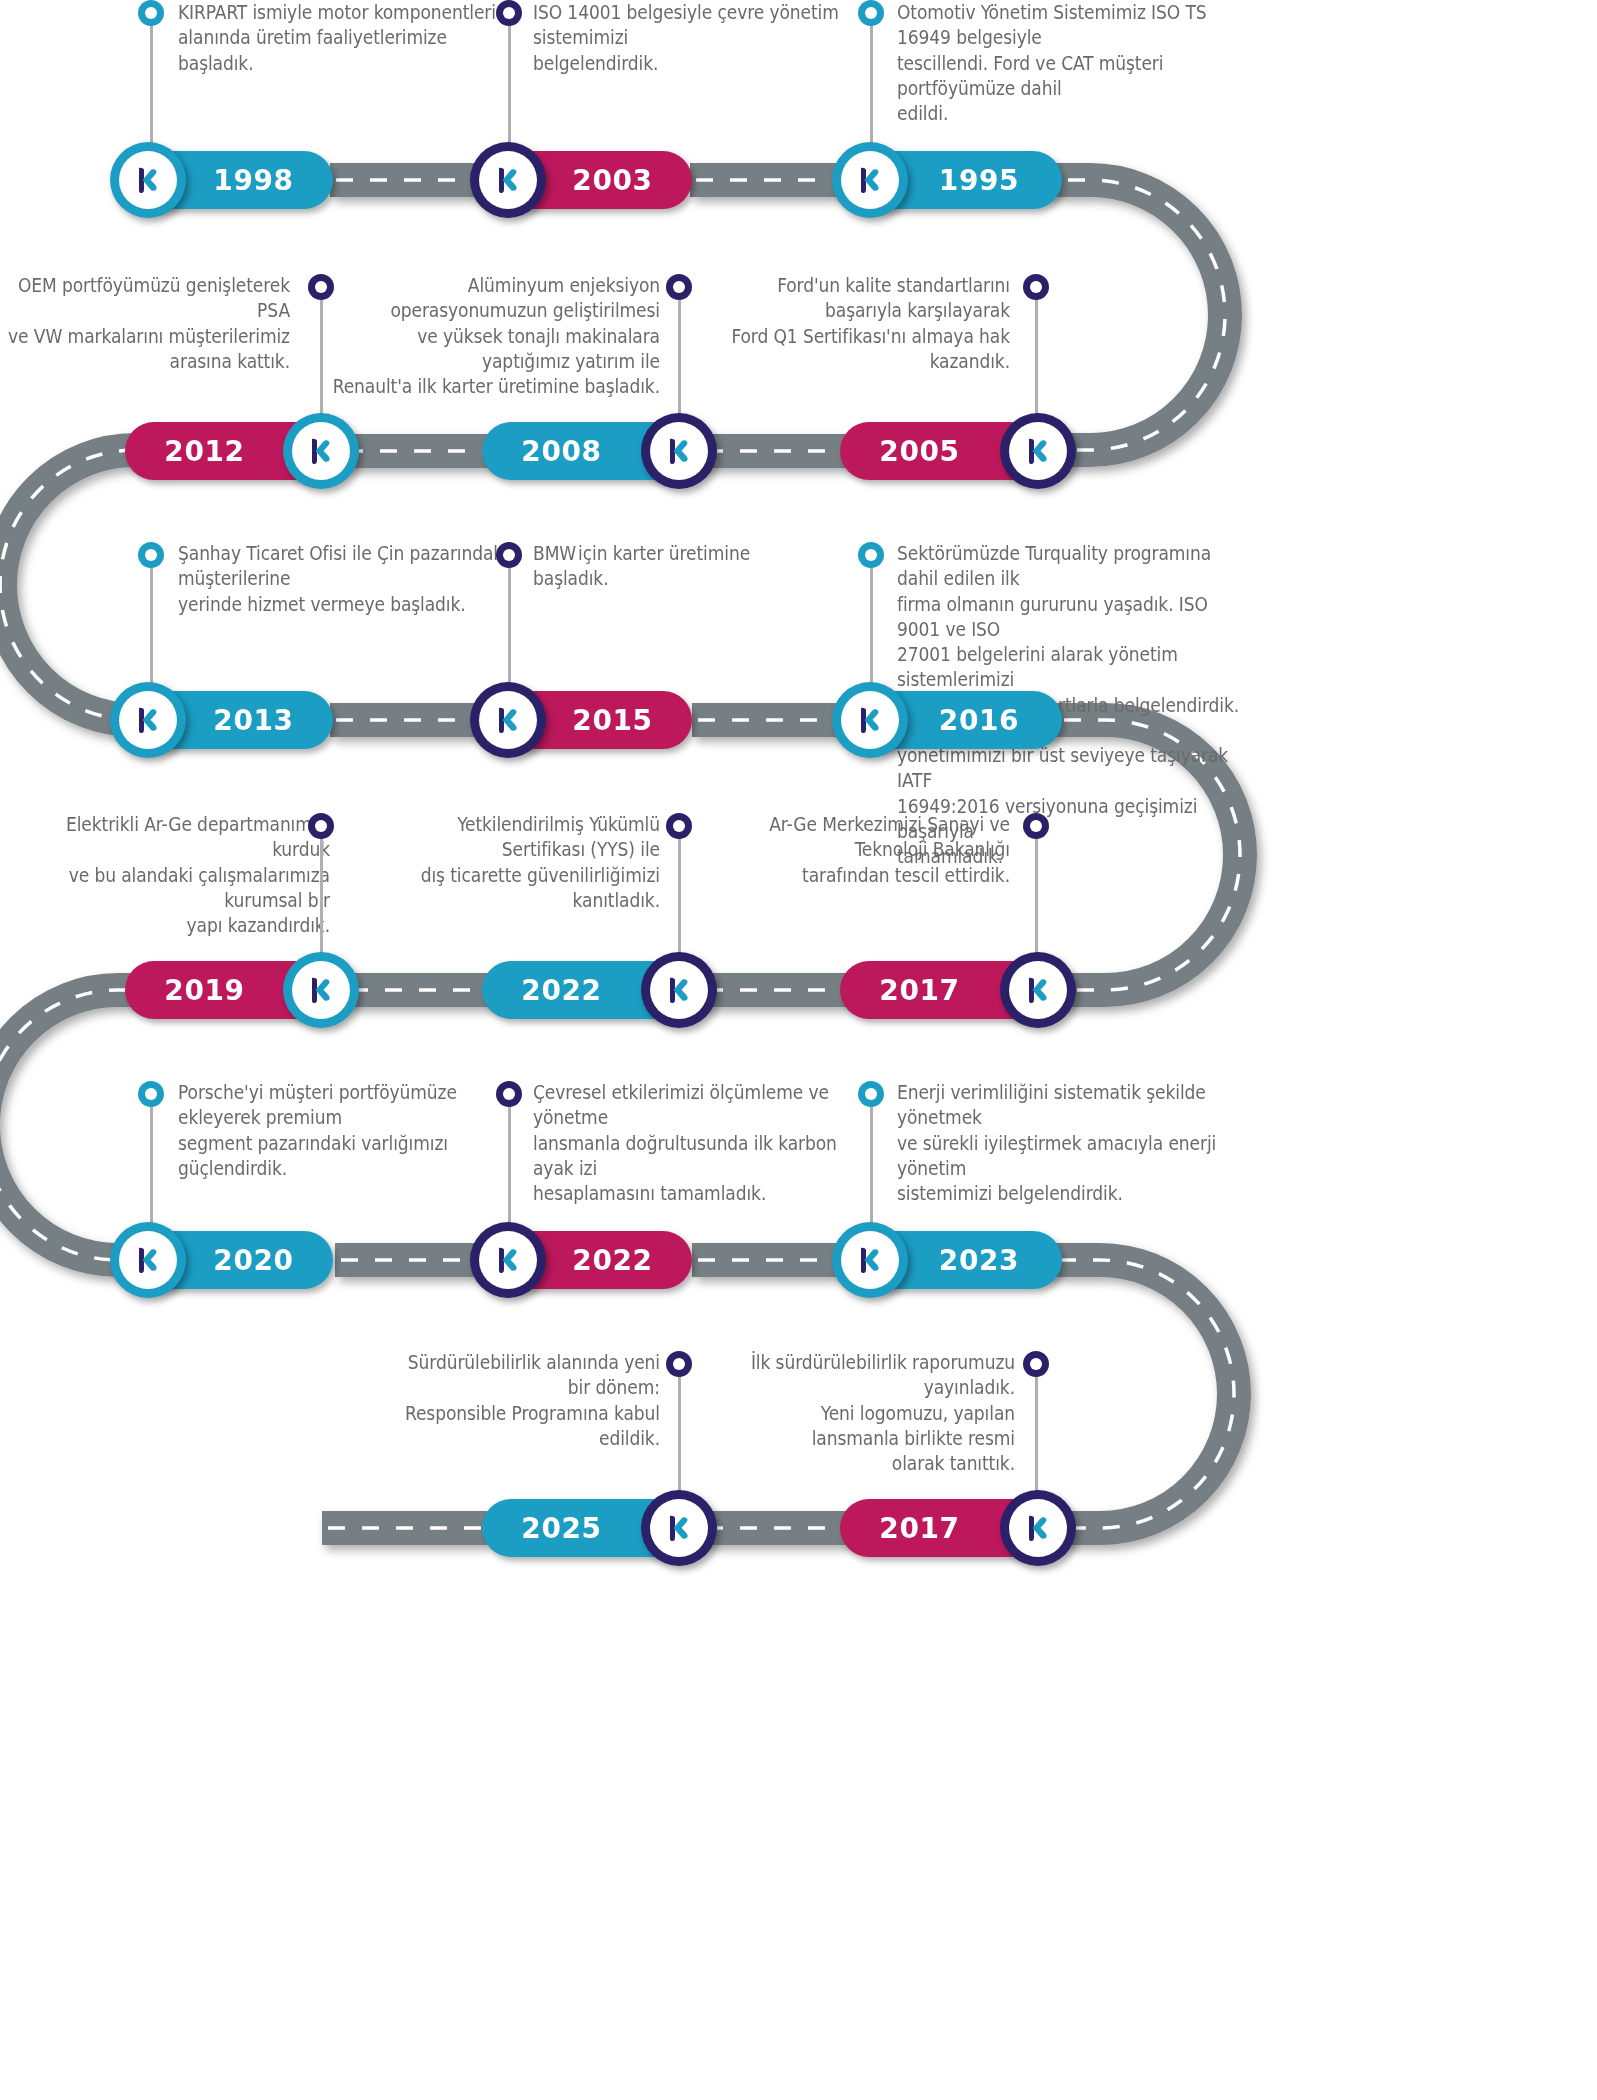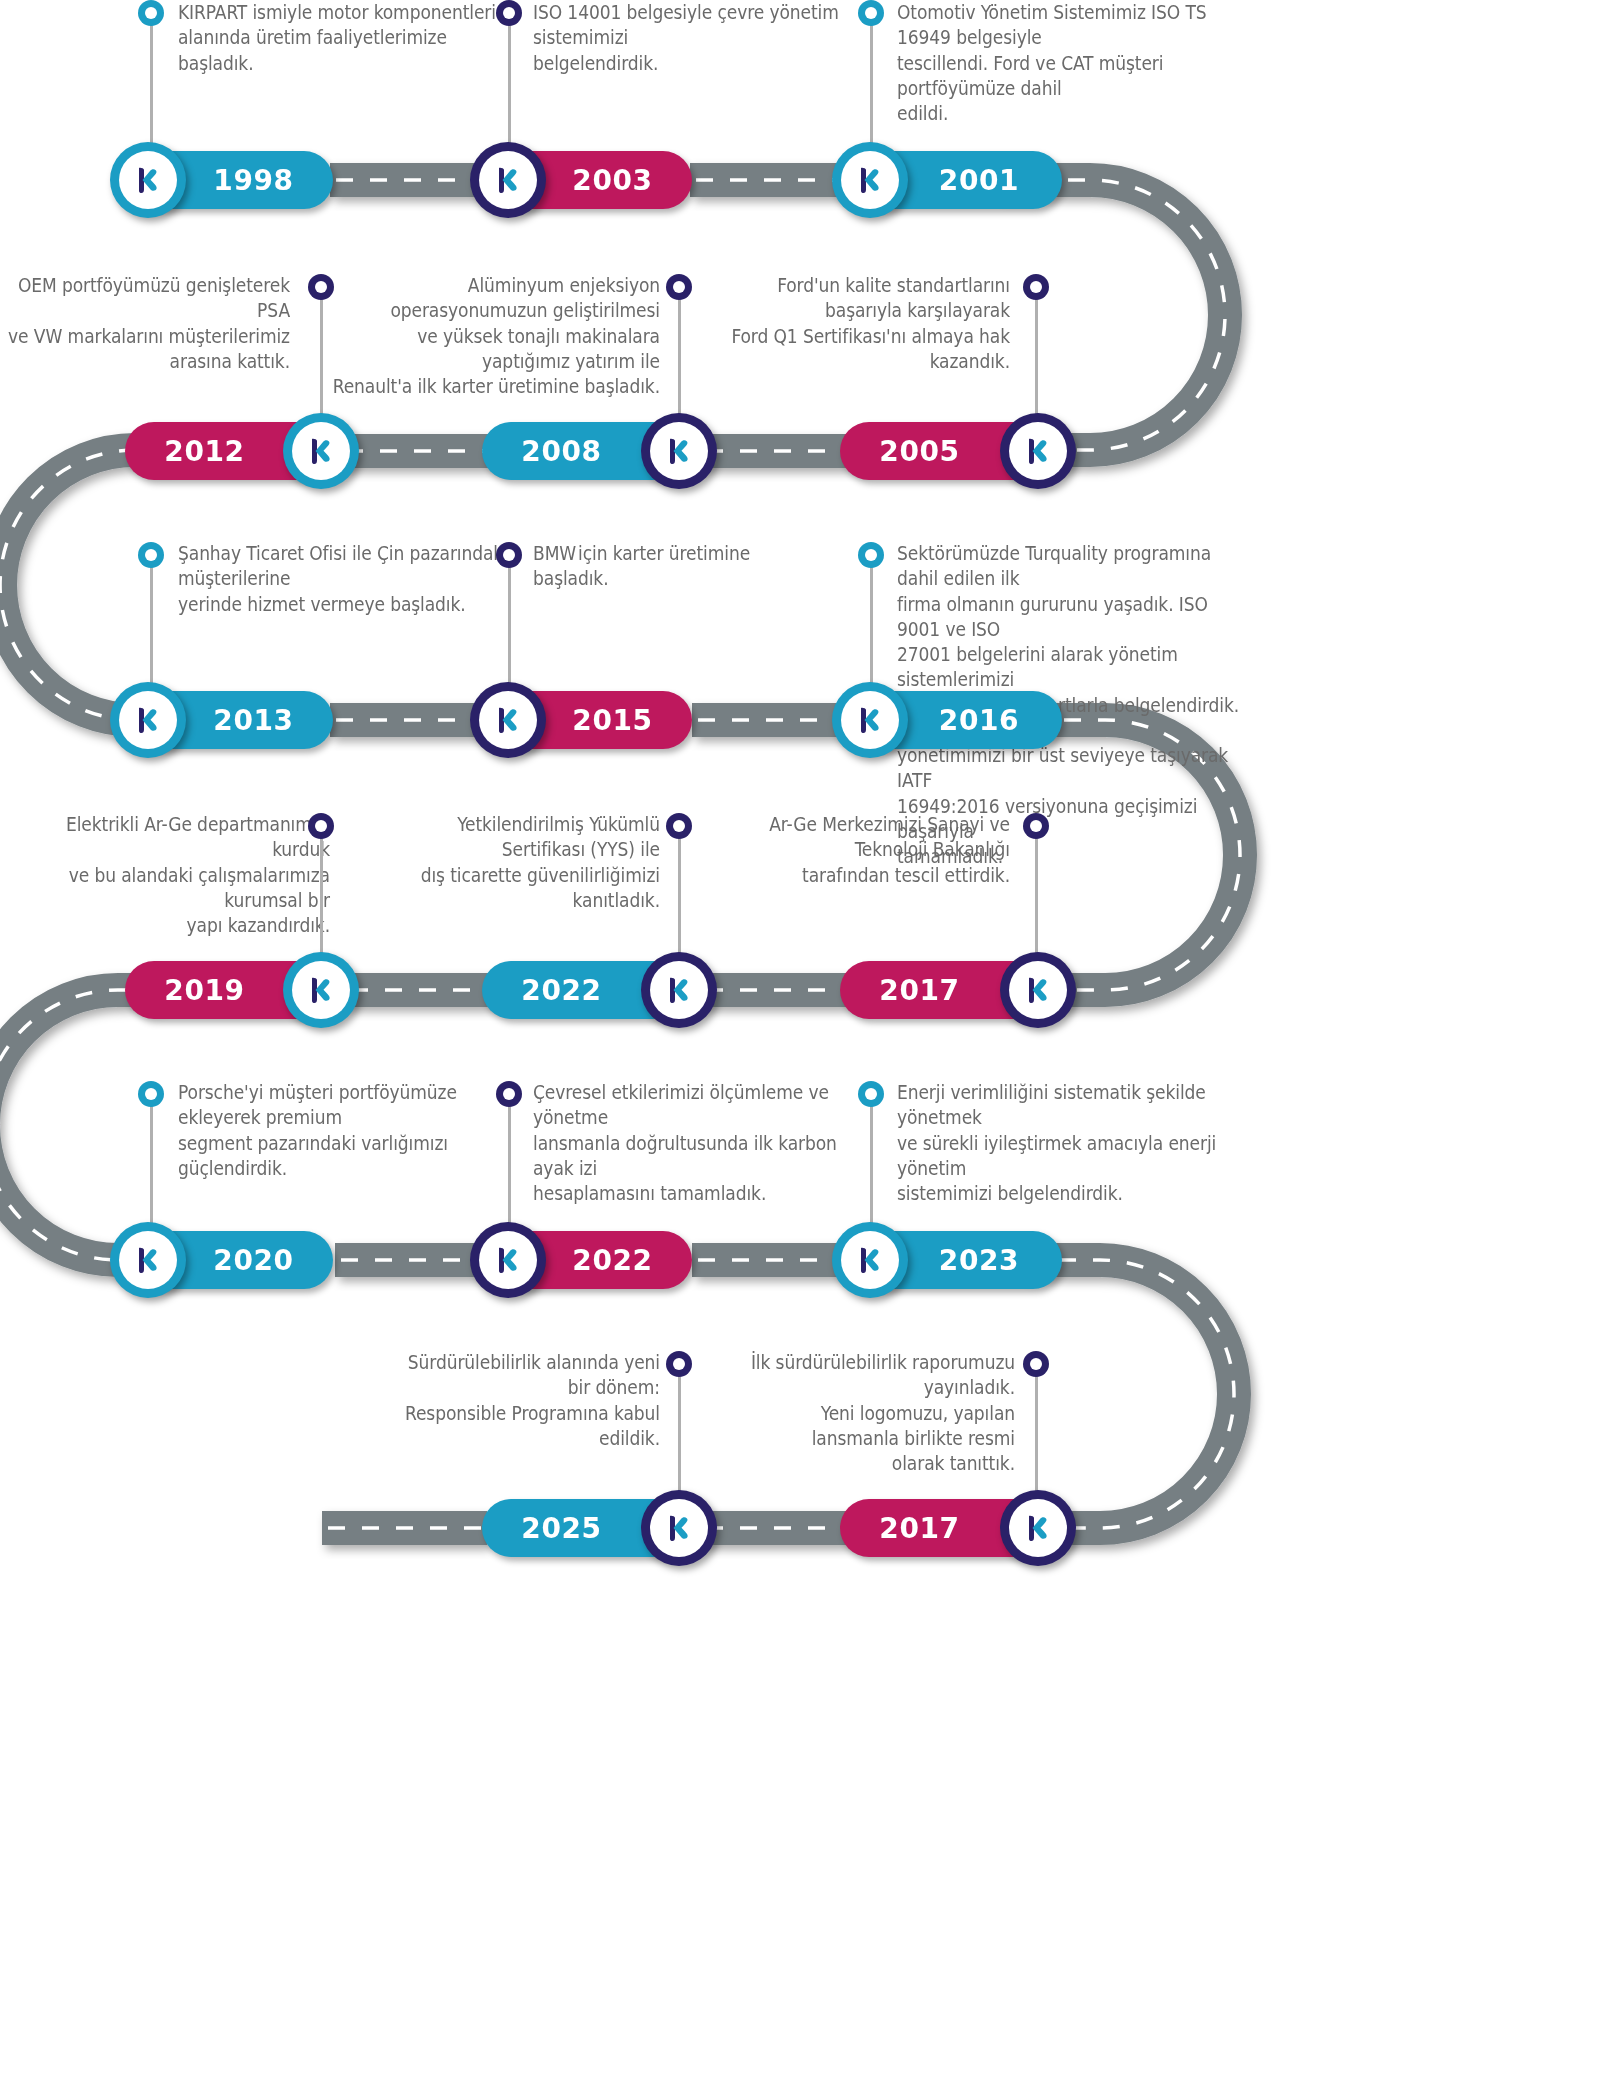--- a/index.html
+++ b/index.html
@@ -180,21 +180,21 @@
       </svg>
     </div>
   </div>
 
   <div class="caption cap-right" style="left:897px; top:0px; width:360px;">Otomotiv Yönetim Sistemimiz ISO TS 16949 belgesiyle
 tescillendi. Ford ve CAT müşteri portföyümüze dahil
 edildi.</div>
   <div class="stem" style="left:870px; top:18px; height:128px;"></div>
   <div class="stem-dot dot-teal" style="left:858px; top:0px;"></div>
   <div class="pill pill-teal logo-left" style="left:840px; top:151px; width:222px;">
-    <span class="year">2001</span>
+    <span class="year">1995</span>
   </div>
   <div class="medallion med-teal" style="left:832px; top:142px;">
     <div class="inner">
       <svg width="34" height="34" viewBox="0 0 34 34">
         <path d="M8 5 L8 28 C8 30 11 31 12.5 29 L13 27 L13 7 C13 4.6 8 4.2 8 5 Z" fill="#2a2168"></path>
         <path d="M25 7.5 C23 5.5 20.5 6.2 19 8 L11.5 17 L19.5 26.5 C21.2 28.6 25 28 25.6 25.5 C26 23.7 24.6 22.4 23 20.6 L19.5 16.8 L23.4 12.6 C25 10.9 26.2 9 25 7.5 Z" fill="#1b9dc4"></path>
       </svg>
     </div>
   </div>
 

